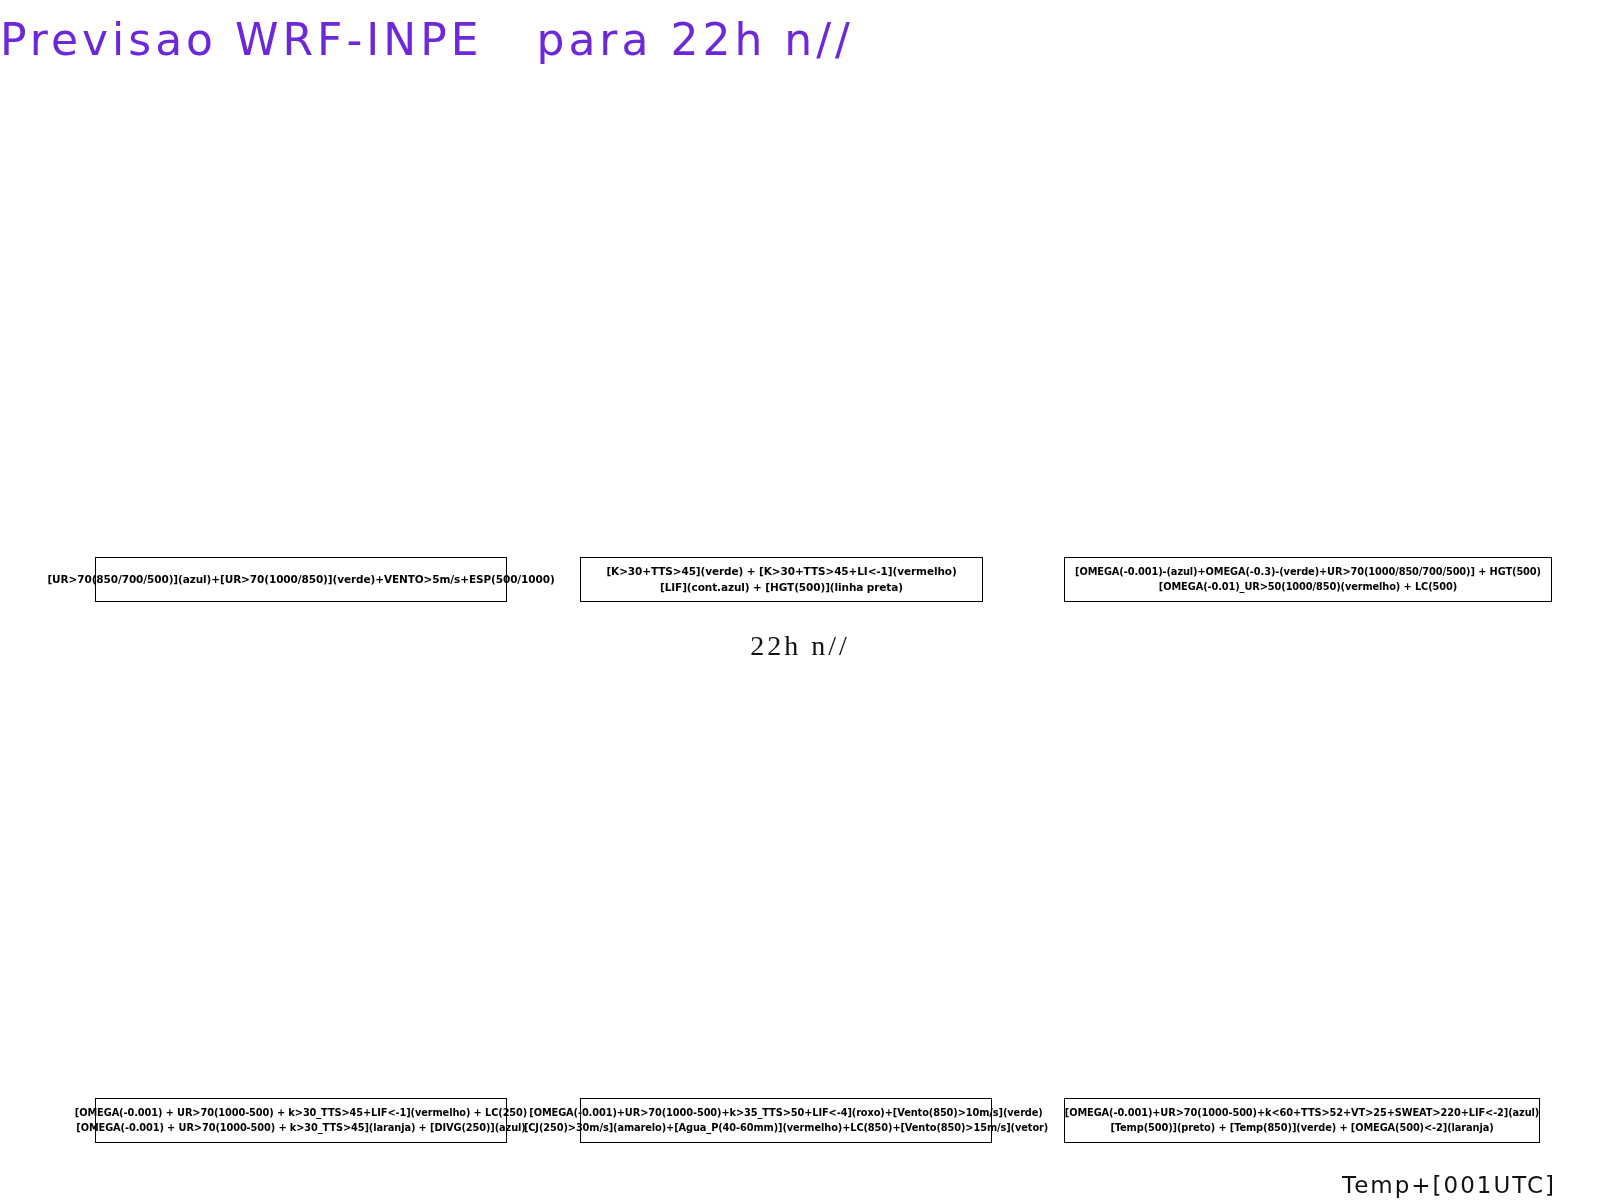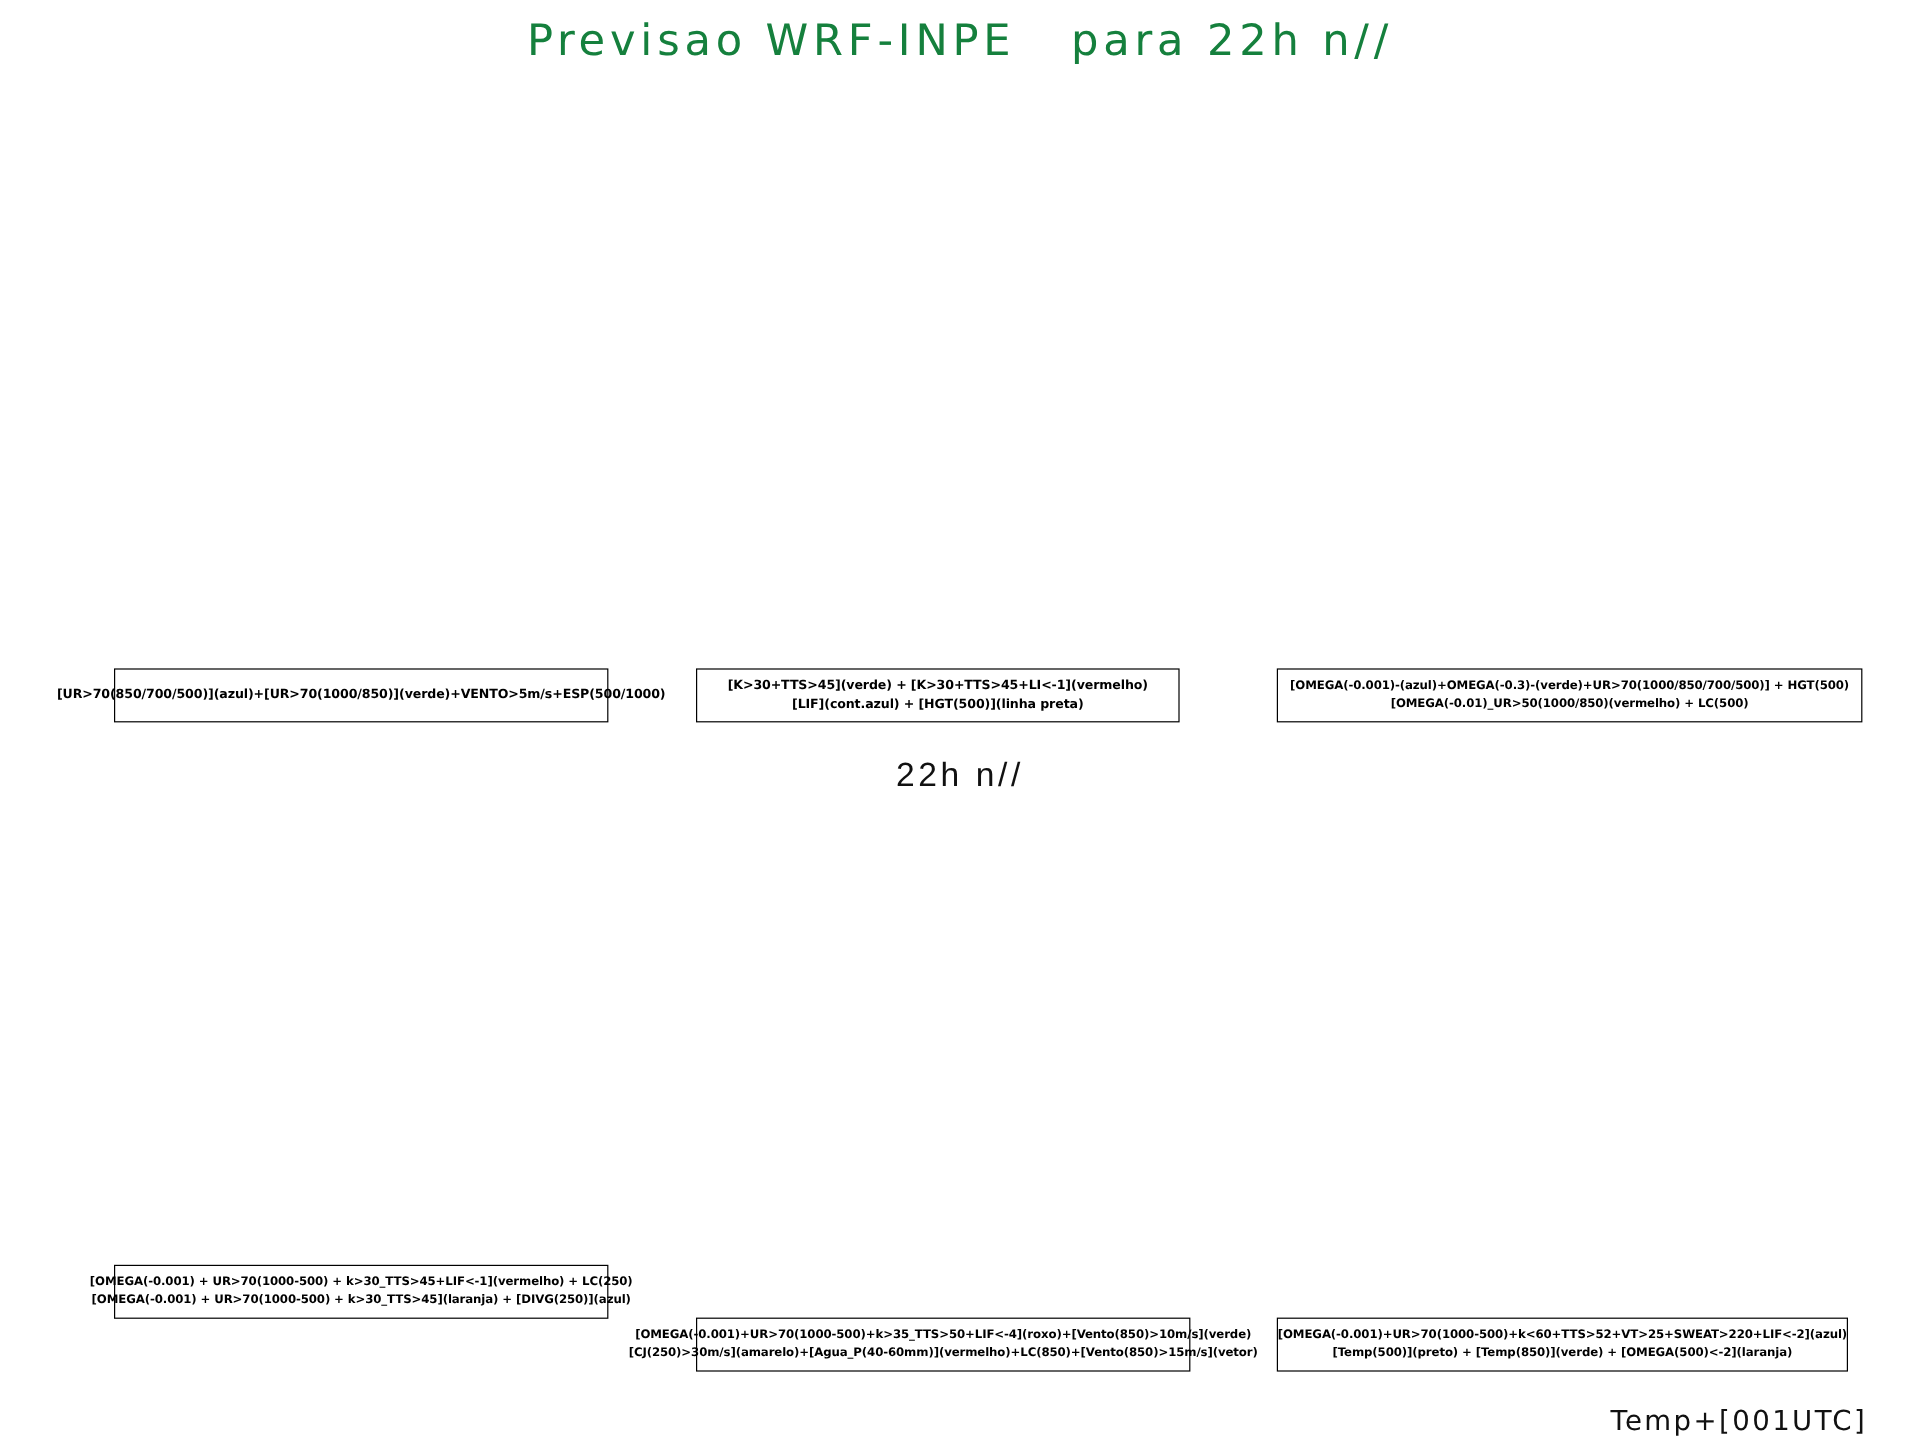--- a/index.html
+++ b/index.html
@@ -15,37 +15,36 @@
     color: #000000;
     overflow: hidden;
   }
 
   
   .main-title {
     position: absolute;
     top: 14px;
     left: 0;
     width: 100%;
-    text-align: center;
     font-family: "DejaVu Sans", sans-serif;
-    font-size: 36px;
+    font-size: 44px;
     font-weight: 400;
     letter-spacing: 4px;
-    color: #15803d;
+    color: #6d28d9;
     white-space: pre;
   }
 
   
   .mid-caption {
     position: absolute;
     top: 630px;
     left: 0;
     width: 100%;
     text-align: center;
-    font-family: Liberation Sans, sans-serif;
+    font-family: Liberation Serif, serif;
     font-size: 28px;
     letter-spacing: 3px;
     color: #111111;
     white-space: pre;
   }
 
   
   .corner-stamp {
     position: absolute;
     right: 44px;
@@ -82,21 +81,21 @@
   .legend-line.small {
     font-size: 9.8px;
   }
 
   
   #legend-1 { left: 95px;  top: 557px; width: 412px; height: 45px; justify-content: center; }
   #legend-2 { left: 580px; top: 557px; width: 403px; height: 45px; }
   #legend-3 { left: 1064px;top: 557px; width: 488px; height: 45px; }
 
   
-  #legend-4 { left: 95px;  top: 1054px; width: 412px; height: 45px; }
+  #legend-4 { left: 95px;  top: 1098px; width: 412px; height: 45px; }
   #legend-5 { left: 580px; top: 1098px; width: 412px; height: 45px; }
   #legend-6 { left: 1064px;top: 1098px; width: 476px; height: 45px; }
 
   
   .panel-area {
     position: absolute;
     background: transparent;
   }
 </style>
 </head>

